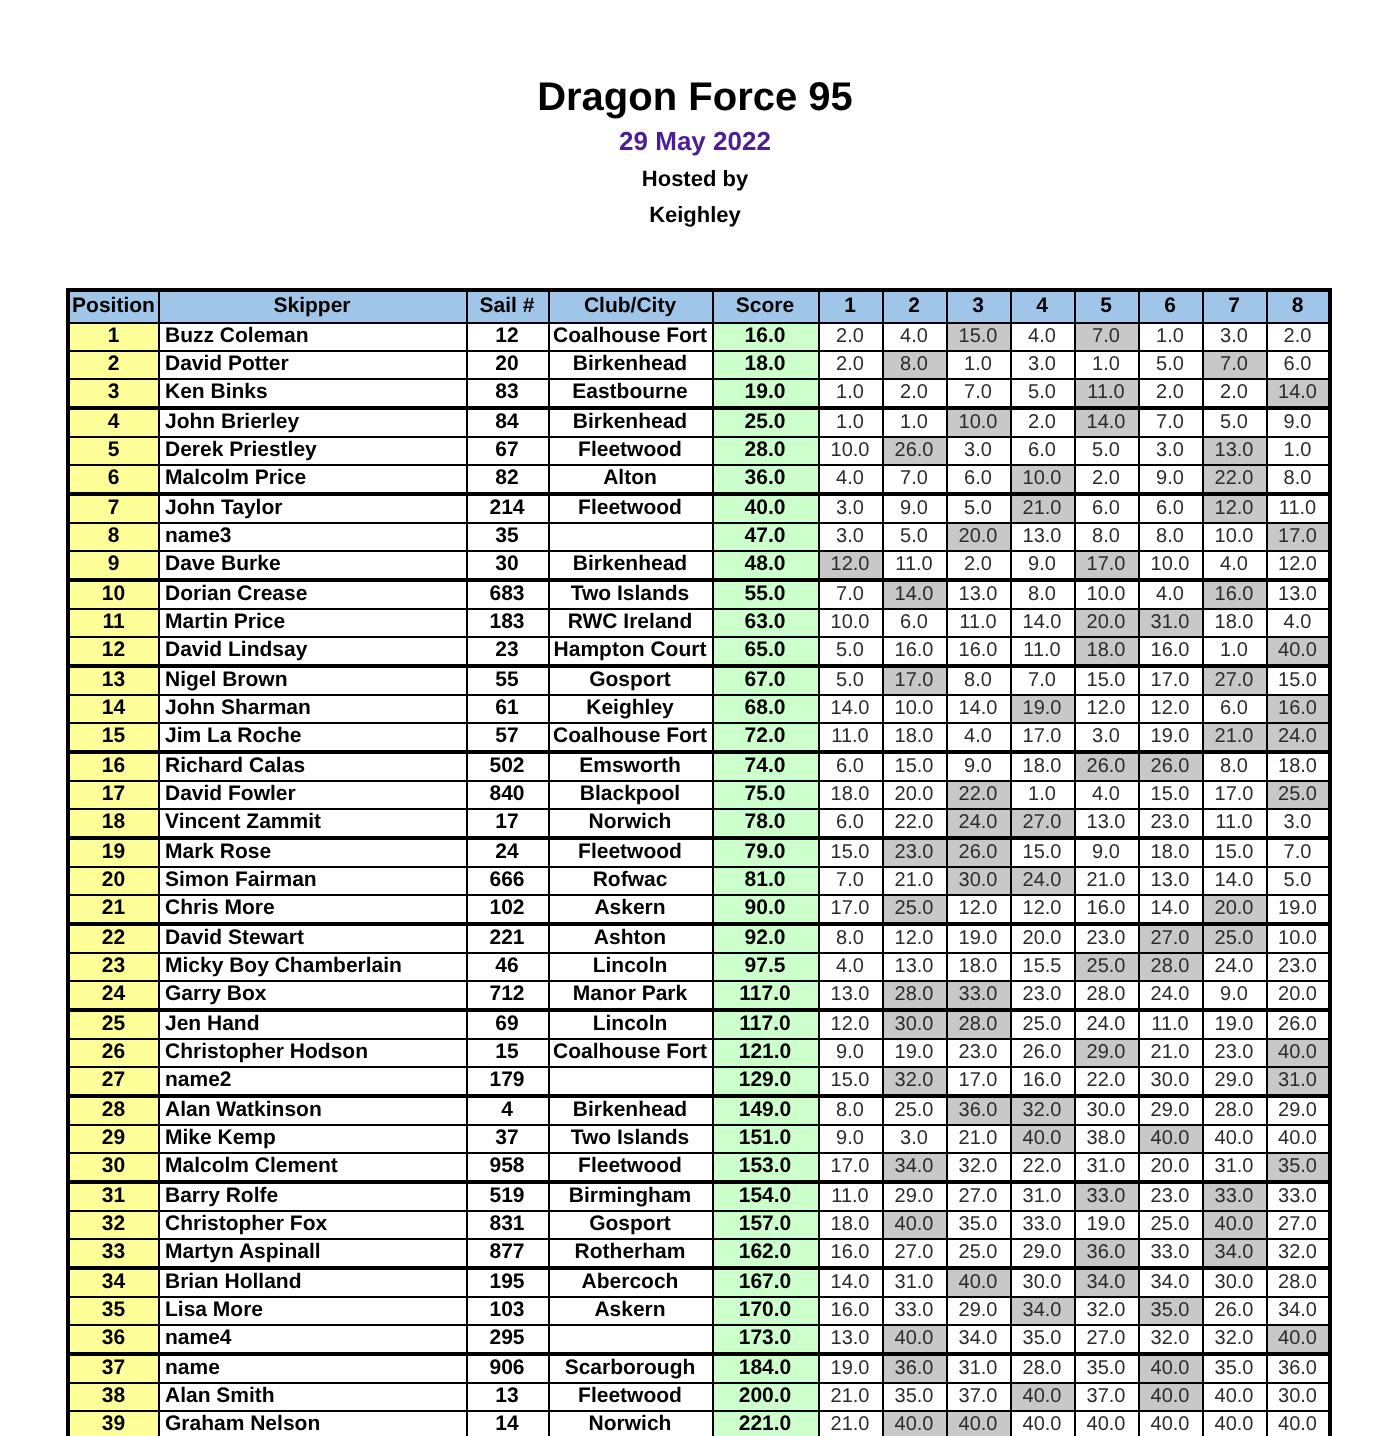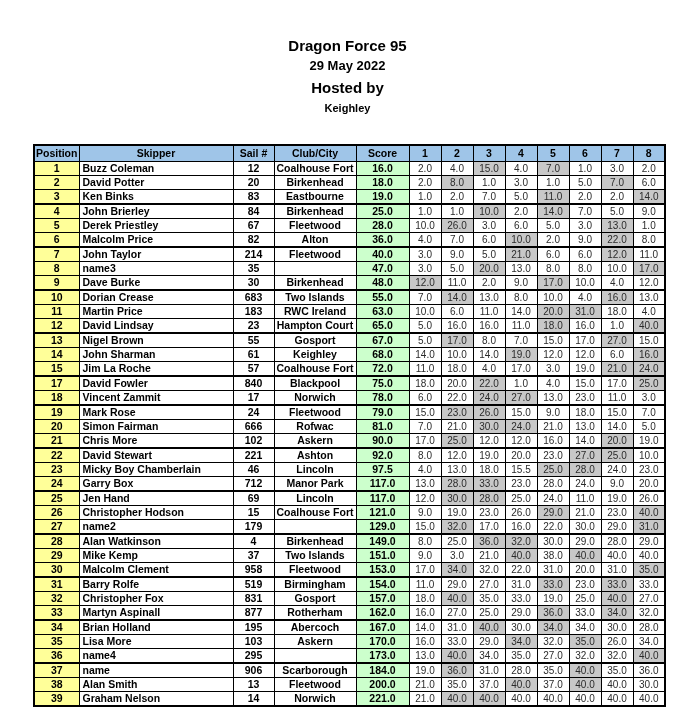--- a/index.html
+++ b/index.html
@@ -6,23 +6,23 @@
   html, body {
     margin: 0; padding: 0;
     width: 695px; height: 718px;
     background: #ffffff;
     font-family: "Liberation Sans", sans-serif;
     overflow: hidden;
   }
   .page { position: relative; width: 695px; height: 718px; }
 
   .title-block { text-align: center; padding-top: 38px; }
-  .event-title { font-size: 15px; font-weight: bold; color: #000; line-height: 1.1; }
-  .event-date  { font-size: 13px; font-weight: bold; color: #000000; margin-top: 3px; }
-  .hosted-by   { font-size: 15px; font-weight: bold; color: #000; margin-top: 6px; }
+  .event-title { font-size: 20px; font-weight: bold; color: #000; line-height: 1.1; }
+  .event-date  { font-size: 13px; font-weight: bold; color: #4c1d95; margin-top: 3px; }
+  .hosted-by   { font-size: 11px; font-weight: bold; color: #000; margin-top: 6px; }
   .host-name   { font-size: 11px; font-weight: bold; color: #000; margin-top: 6px; }
 
   table.results {
     position: absolute; left: 33px; top: 144px;
     border-collapse: collapse;
     table-layout: fixed;
     border: 2px solid #000;
   }
   col.c-pos     { width: 45px; }
   col.c-skipper { width: 154px; }
@@ -323,20 +323,35 @@
           <td class="race">11.0</td>
           <td class="race">18.0</td>
           <td class="race">4.0</td>
           <td class="race">17.0</td>
           <td class="race">3.0</td>
           <td class="race">19.0</td>
           <td class="race discard">21.0</td>
           <td class="race discard">24.0</td>
         </tr>
         <tr>
+          <td class="pos">16</td>
+          <td class="skipper">Richard Calas</td>
+          <td class="sail">502</td>
+          <td class="club">Emsworth</td>
+          <td class="score">74.0</td>
+          <td class="race">6.0</td>
+          <td class="race">15.0</td>
+          <td class="race">9.0</td>
+          <td class="race">18.0</td>
+          <td class="race discard">26.0</td>
+          <td class="race discard">26.0</td>
+          <td class="race">8.0</td>
+          <td class="race">18.0</td>
+        </tr>
+        <tr>
           <td class="pos">17</td>
           <td class="skipper">David Fowler</td>
           <td class="sail">840</td>
           <td class="club">Blackpool</td>
           <td class="score">75.0</td>
           <td class="race">18.0</td>
           <td class="race">20.0</td>
           <td class="race discard">22.0</td>
           <td class="race">1.0</td>
           <td class="race">4.0</td>

